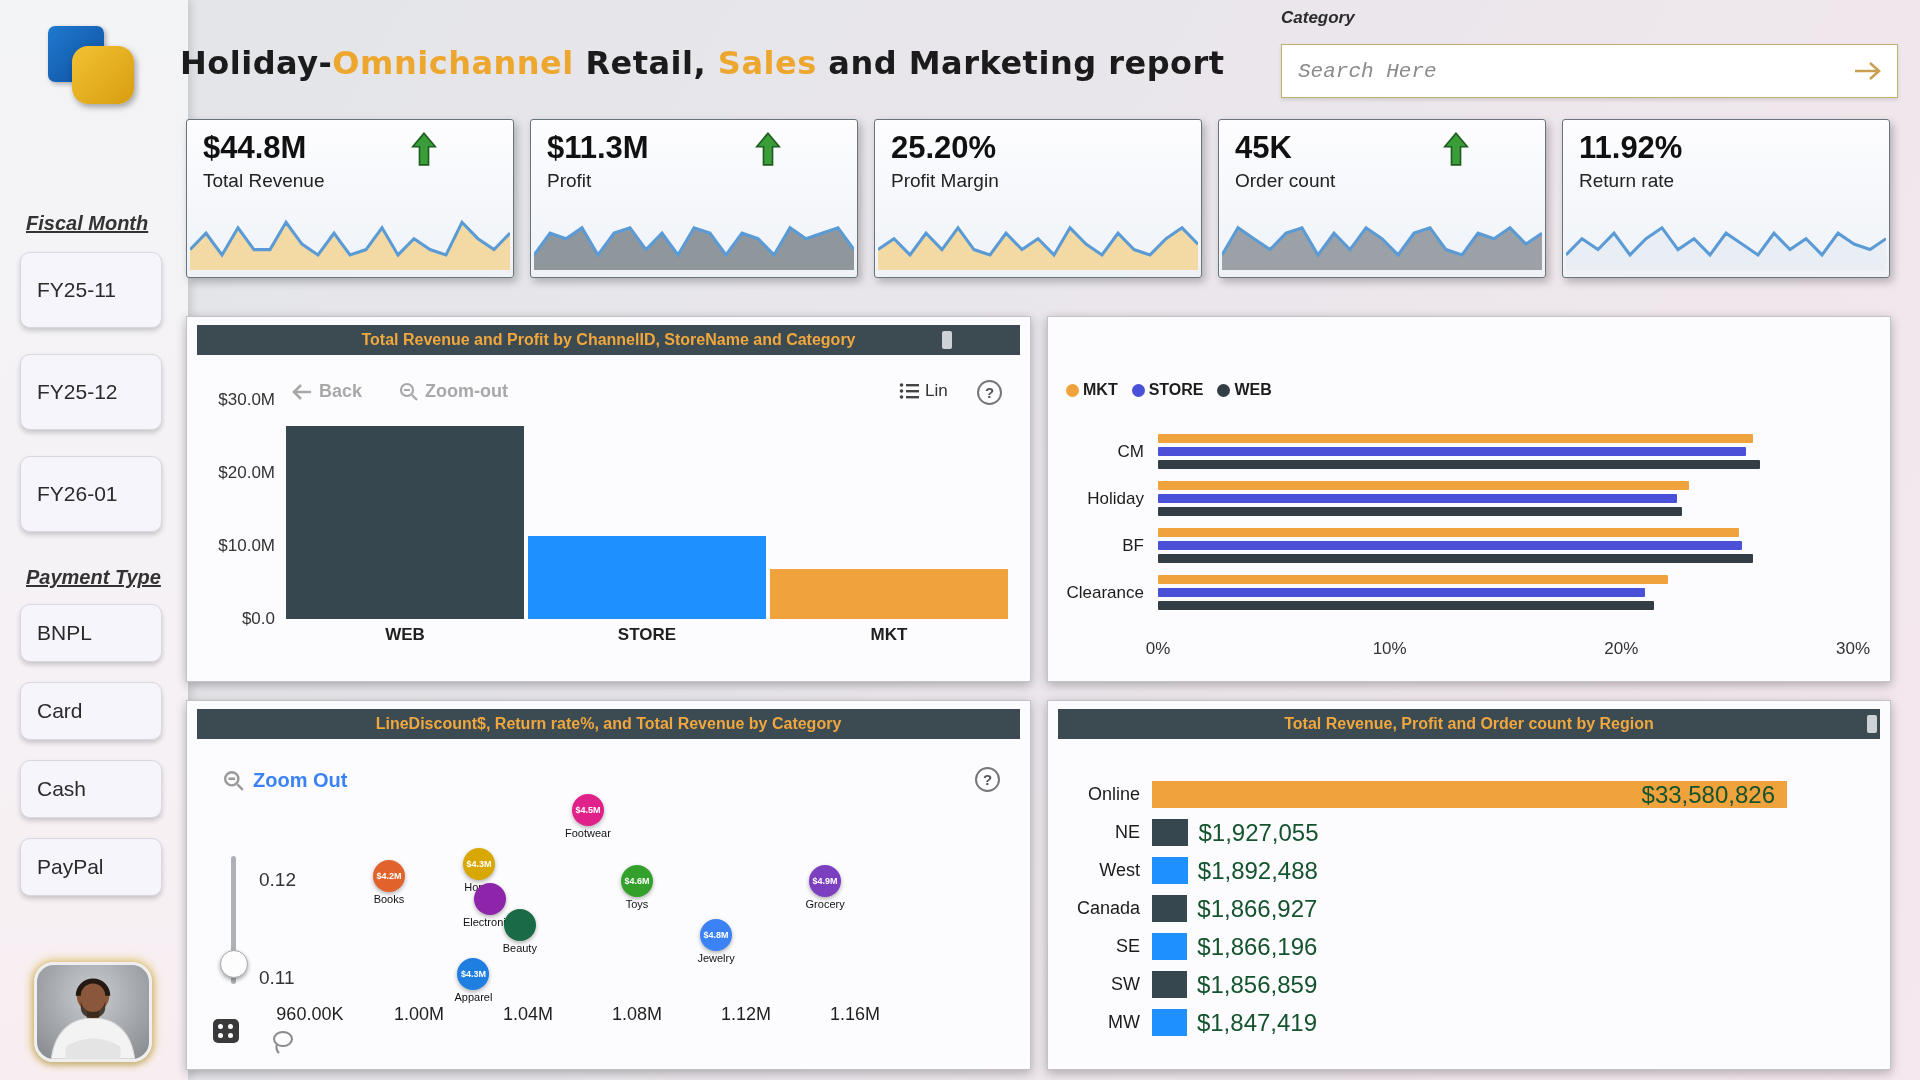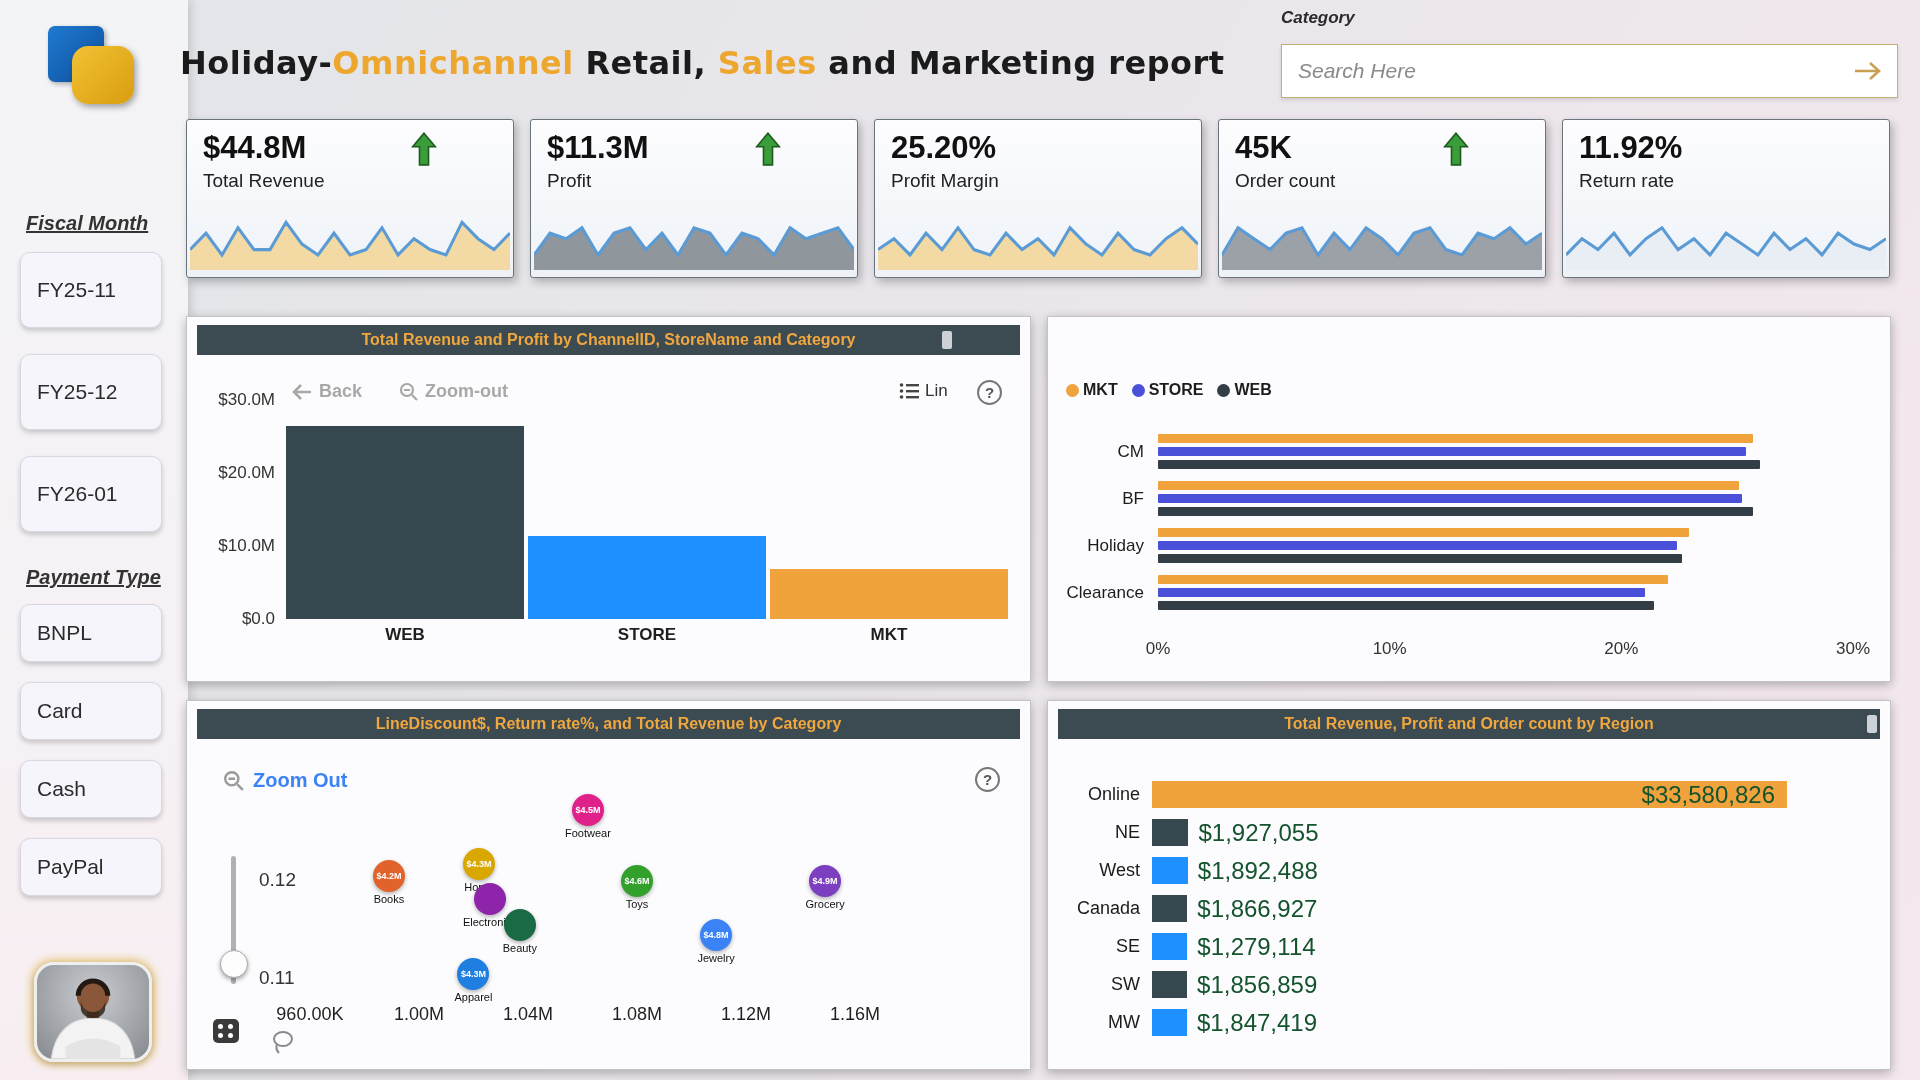--- a/index.html
+++ b/index.html
@@ -32,21 +32,21 @@
 
   
   .page-title{position:absolute;left:180px;top:44px;margin:0;font-size:32px;font-weight:bold;
     font-family:"DejaVu Sans",sans-serif;color:#1b1b1b;letter-spacing:.5px;}
   .page-title .accent{color:#EDA72F;}
   .category-label{position:absolute;left:1281px;top:8px;font-style:italic;font-weight:bold;
     font-size:17px;color:#2b2b2b;}
   .search-box{position:absolute;left:1281px;top:44px;width:615px;height:52px;background:#fff;
     border:1px solid #c5ae72;box-shadow:0 2px 4px rgba(0,0,0,.12);}
   .search-box input{position:absolute;left:0;top:0;width:100%;height:100%;border:none;outline:none;
-    background:transparent;padding:0 56px 0 16px;font-family:Liberation Sans, sans-serif;font-style:italic;
+    background:transparent;padding:0 56px 0 16px;font-family:Liberation Mono, monospace;font-style:italic;
     font-size:21px;color:#555;box-sizing:border-box;}
   .search-box input::placeholder{color:#8a8a8a;font-style:italic;}
   .search-arrow{position:absolute;right:14px;top:14px;width:30px;height:24px;}
 
   
   .kpi{position:absolute;top:119px;width:326px;height:157px;border:1px solid #6a747c;border-radius:3px;
     background:linear-gradient(180deg,#fdfdff,#eef2f7);box-shadow:3px 4px 9px rgba(0,0,0,.25);}
   .kpi-value{position:absolute;left:16px;top:10px;font-size:31px;font-weight:bold;color:#111;}
   .kpi-label{position:absolute;left:16px;top:50px;font-size:19px;color:#222;}
   .kpi-arrow{position:absolute;left:224px;top:12px;width:26px;height:34px;}
@@ -290,33 +290,33 @@
     <div id="c2-rows">
         <div class="c2-row">
           <div class="c2-lab">CM</div>
           <div class="c2-bars">
             <div class="c2-bar" style="width: 85.6667%; background: rgb(240, 162, 60);"></div>
             <div class="c2-bar" style="width: 84.6667%; background: rgb(74, 80, 216);"></div>
             <div class="c2-bar" style="width: 86.6667%; background: rgb(51, 61, 70);"></div>
           </div>
         </div>
         <div class="c2-row">
+          <div class="c2-lab">Holiday</div>
+          <div class="c2-bars">
+            <div class="c2-bar" style="width: 76.3333%; background: rgb(240, 162, 60);"></div>
+            <div class="c2-bar" style="width: 74.6667%; background: rgb(74, 80, 216);"></div>
+            <div class="c2-bar" style="width: 75.3333%; background: rgb(51, 61, 70);"></div>
+          </div>
+        </div>
+        <div class="c2-row">
           <div class="c2-lab">BF</div>
           <div class="c2-bars">
             <div class="c2-bar" style="width: 83.6667%; background: rgb(240, 162, 60);"></div>
             <div class="c2-bar" style="width: 84%; background: rgb(74, 80, 216);"></div>
             <div class="c2-bar" style="width: 85.6667%; background: rgb(51, 61, 70);"></div>
-          </div>
-        </div>
-        <div class="c2-row">
-          <div class="c2-lab">Holiday</div>
-          <div class="c2-bars">
-            <div class="c2-bar" style="width: 76.3333%; background: rgb(240, 162, 60);"></div>
-            <div class="c2-bar" style="width: 74.6667%; background: rgb(74, 80, 216);"></div>
-            <div class="c2-bar" style="width: 75.3333%; background: rgb(51, 61, 70);"></div>
           </div>
         </div>
         <div class="c2-row">
           <div class="c2-lab">Clearance</div>
           <div class="c2-bars">
             <div class="c2-bar" style="width: 73.3333%; background: rgb(240, 162, 60);"></div>
             <div class="c2-bar" style="width: 70%; background: rgb(74, 80, 216);"></div>
             <div class="c2-bar" style="width: 71.3333%; background: rgb(51, 61, 70);"></div>
           </div>
         </div>
@@ -451,21 +451,21 @@
           <div class="c4-lab">Canada</div>
           <div class="c4-track">
             <div class="c4-bar" style="width: 5.5595%; background: rgb(55, 71, 79);"></div>
             <span class="c4-val" style="left: calc(5.5595% + 10px);">$1,866,927</span>
           </div>
         </div>
         <div class="c4-row">
           <div class="c4-lab">SE</div>
           <div class="c4-track">
             <div class="c4-bar" style="width: 5.55733%; background: rgb(30, 144, 255);"></div>
-            <span class="c4-val" style="left: calc(5.55733% + 10px);">$1,279,114</span>
+            <span class="c4-val" style="left: calc(5.55733% + 10px);">$1,866,196</span>
           </div>
         </div>
         <div class="c4-row">
           <div class="c4-lab">SW</div>
           <div class="c4-track">
             <div class="c4-bar" style="width: 5.52952%; background: rgb(55, 71, 79);"></div>
             <span class="c4-val" style="left: calc(5.52952% + 10px);">$1,856,859</span>
           </div>
         </div>
         <div class="c4-row">

